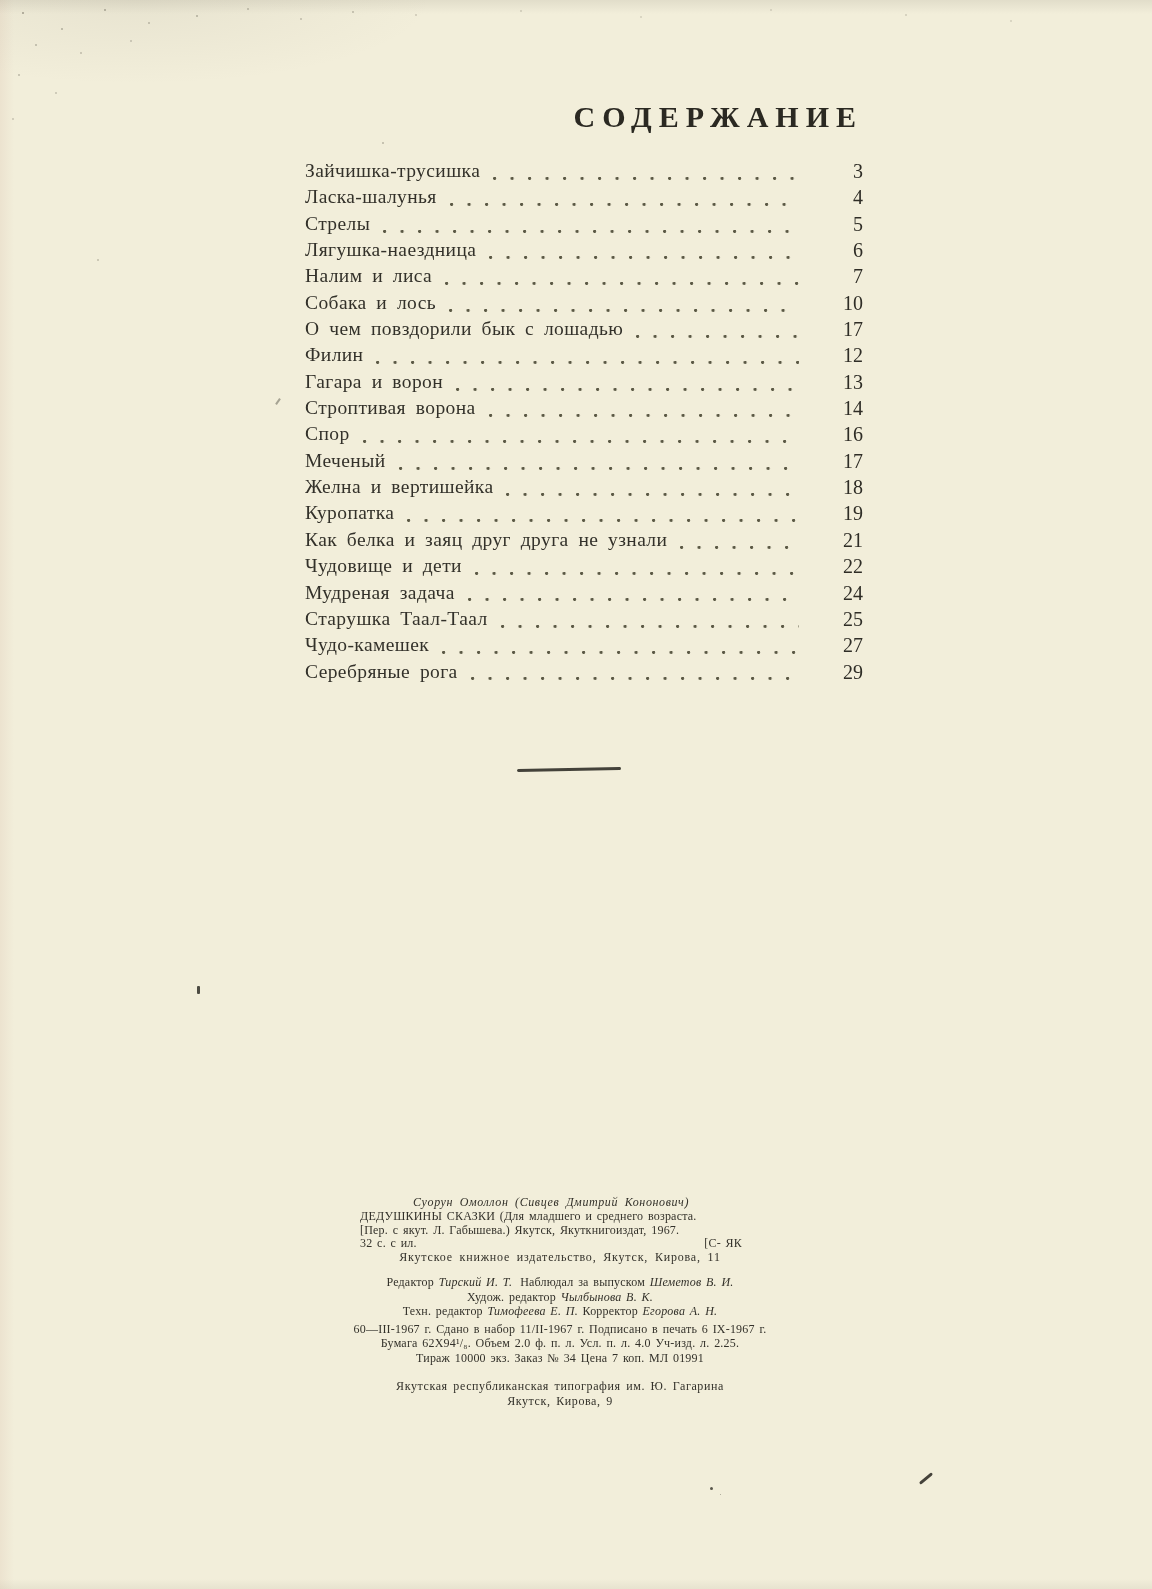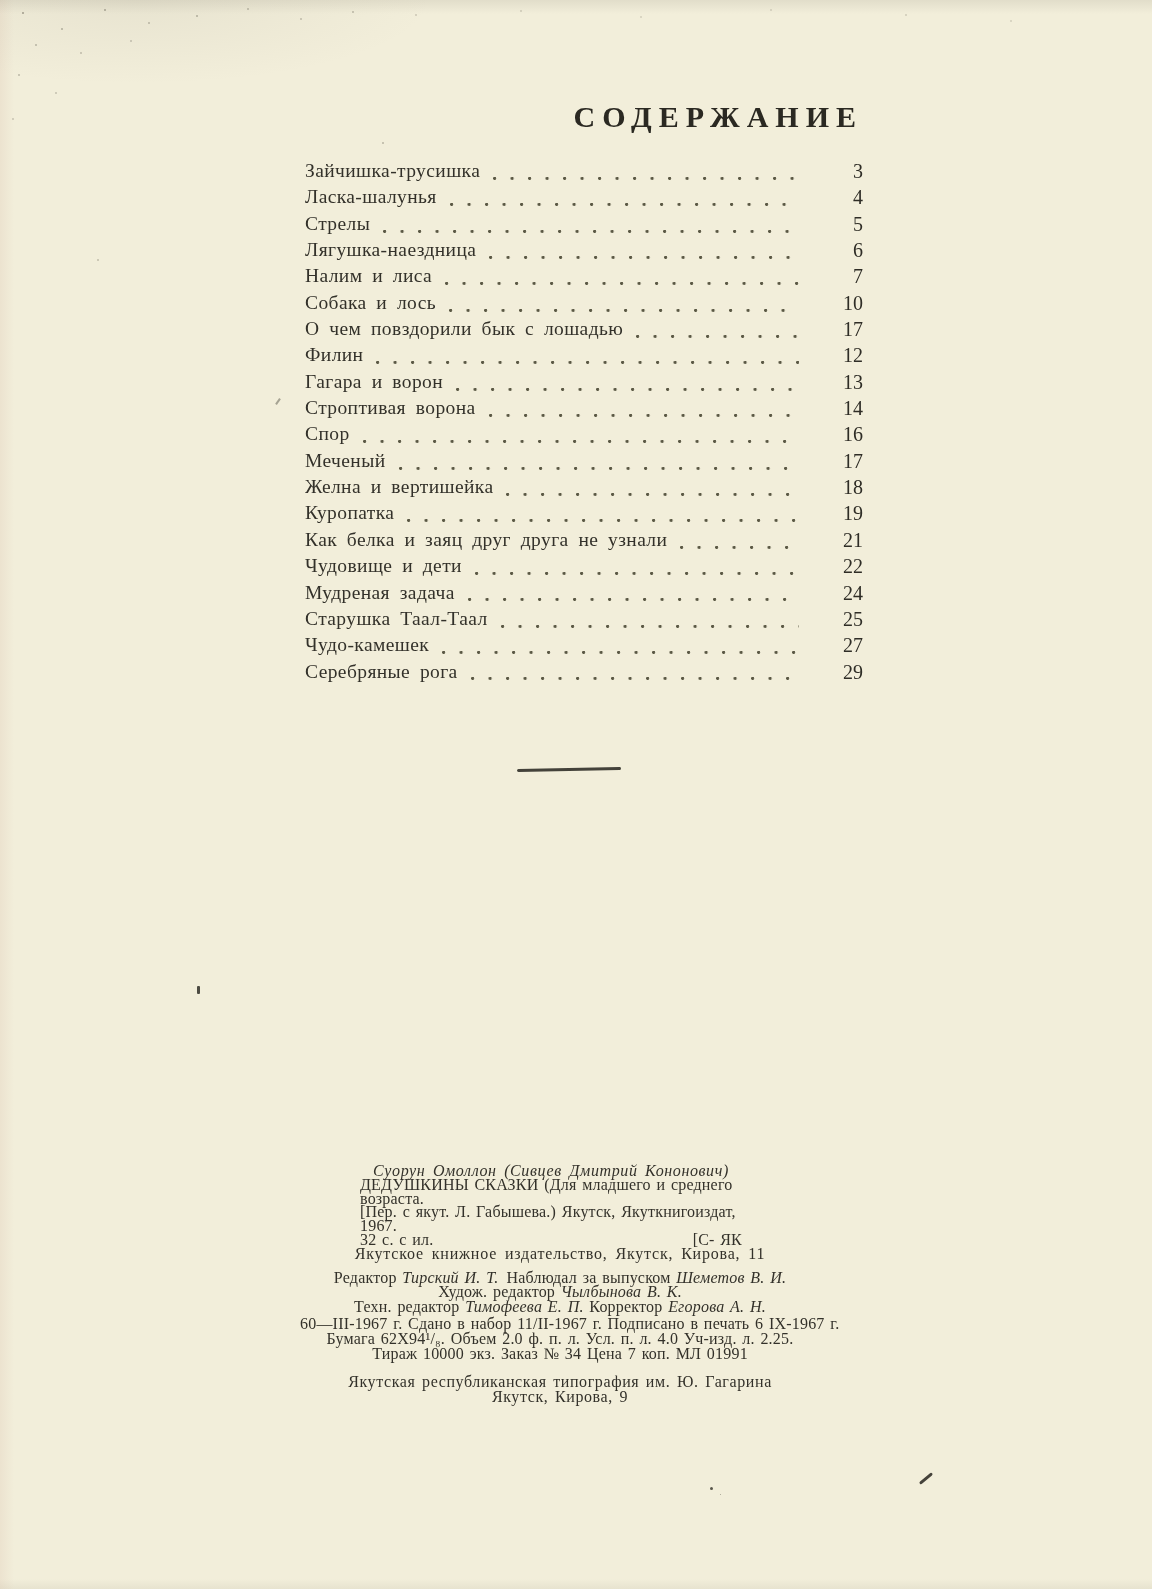--- a/index.html
+++ b/index.html
@@ -53,22 +53,22 @@
     opacity:.88;
   }
   .toc-page-num{width:46px;text-align:right;font-size:20px;color:#2f2d26;}
   
   .divider{
     position:absolute;left:517px;top:768px;width:104px;height:3px;
     background:#44423a;border-radius:2px;transform:rotate(-1.2deg);
   }
   
   .colophon{
-    position:absolute;left:300px;top:1164px;width:520px;
-    font-size:16px;line-height:13.8px;letter-spacing:.2px;word-spacing:1.5px;
+    position:absolute;left:300px;top:1196px;width:520px;
+    font-size:12px;line-height:13.8px;letter-spacing:.2px;word-spacing:1.5px;
     color:#33312a;text-align:center;
   }
   .card{width:382px;margin-left:60px;text-align:left;}
   .card-author{text-align:center;font-style:italic;letter-spacing:.6px;word-spacing:3px;}
   .card-split{display:flex;justify-content:space-between;}
   .c-line{white-space:nowrap;}
   .publisher{margin-top:0;letter-spacing:.8px;word-spacing:3px;}
   .staff{margin-top:10px;line-height:14.6px;}
   .it{font-style:italic;}
   .gap{padding-left:8px;}

